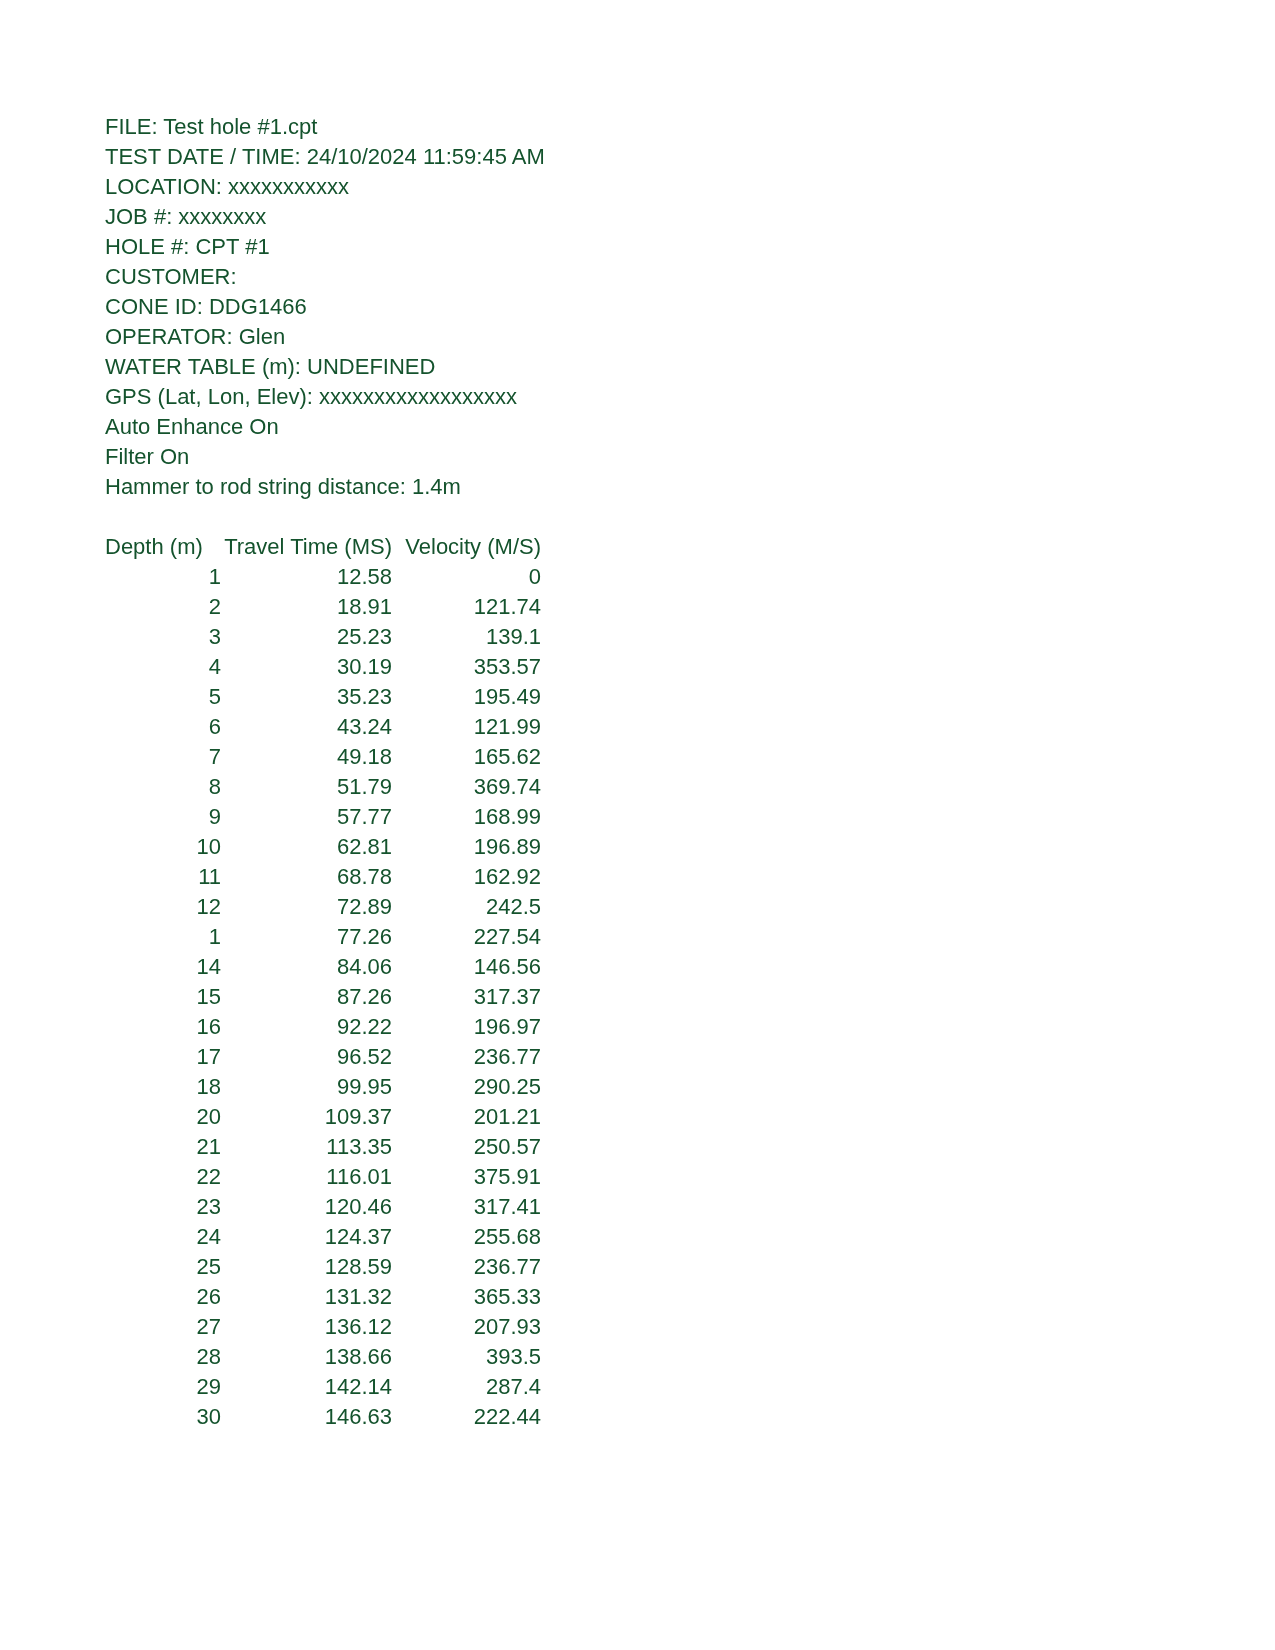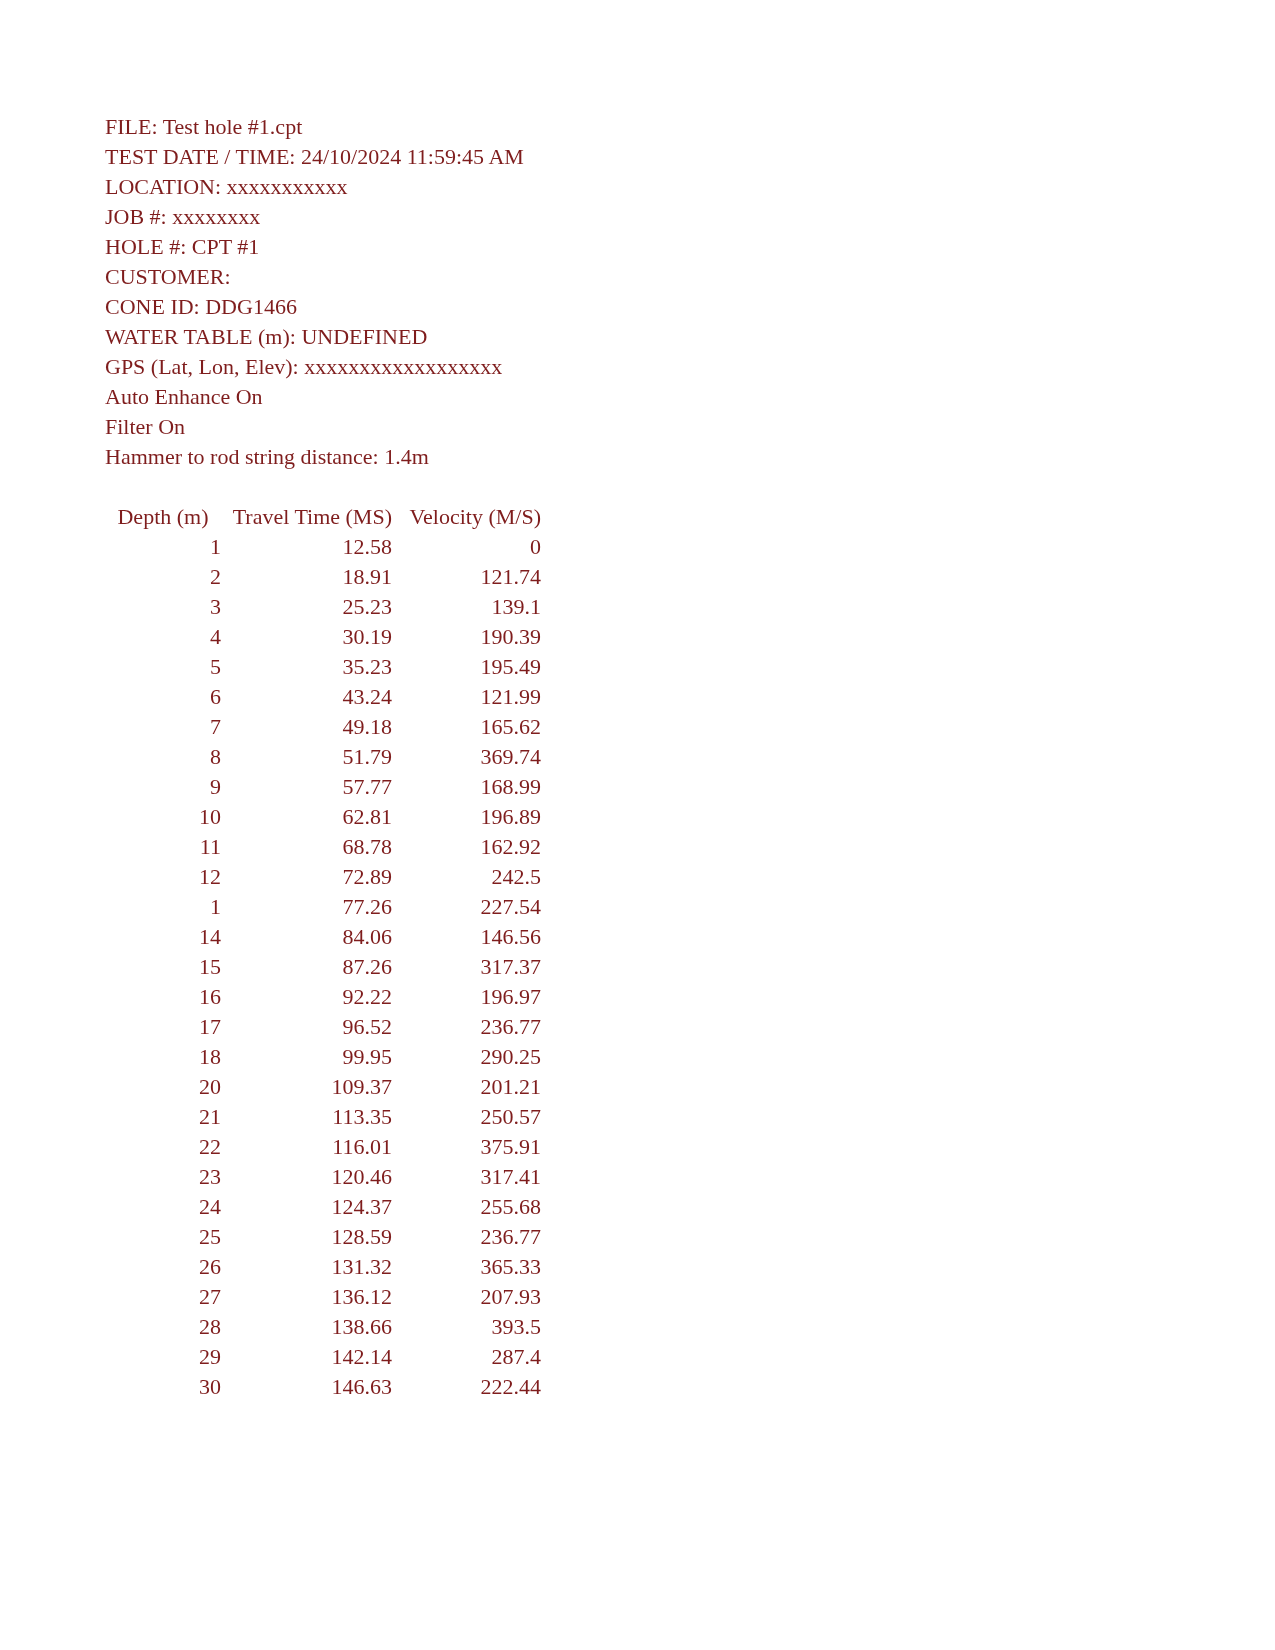--- a/index.html
+++ b/index.html
@@ -5,22 +5,22 @@
   html, body {
     margin: 0;
     padding: 0;
     background: #ffffff;
   }
   .page {
     position: relative;
     width: 1275px;
     height: 1650px;
     background: #ffffff;
-    color: #7f1d1d;
-    font-family: Liberation Serif, serif;
+    color: #14532d;
+    font-family: Liberation Sans, sans-serif;
     overflow: hidden;
   }
   .content {
     position: absolute;
     left: 105px;
     top: 112px;
     font-size: 22px;
     line-height: 30px;
   }
   .info-line {
@@ -38,21 +38,21 @@
   }
   table.data-table th,
   table.data-table td {
     height: 30px;
     padding: 0;
     font-weight: 400;
     vertical-align: middle;
     white-space: nowrap;
     overflow: visible;
   }
-  th.h-depth    { text-align: center; padding-left: 2px; margin-top: 8px; }
+  th.h-depth    { text-align: left; padding-left: 2px; margin-top: 8px; }
   th.h-travel   { text-align: right; }
   th.h-velocity { text-align: right; padding-left: 6px; }
   td.num        { text-align: right; padding-right: 5px; }
 </style>
 </head>
 <body>
 
 <div class="page">
   <div class="content">
 
@@ -64,20 +64,21 @@
   <div class="info-line">LOCATION: xxxxxxxxxxx</div>
 
   <div class="info-line">JOB #: xxxxxxxx</div>
 
   <div class="info-line">HOLE #: CPT #1</div>
 
   <div class="info-line">CUSTOMER:</div>
 
   <div class="info-line">CONE ID: DDG1466</div>
 
+  <div class="info-line">OPERATOR: Glen</div>
 
   <div class="info-line">WATER TABLE (m): UNDEFINED</div>
 
   <div class="info-line">GPS (Lat, Lon, Elev): xxxxxxxxxxxxxxxxxx</div>
 
   <div class="info-line">Auto Enhance On</div>
 
   <div class="info-line">Filter On</div>
 
   <div class="info-line">Hammer to rod string distance: 1.4m</div>
@@ -113,21 +114,21 @@
 
   <tr>
     <td class="num">3</td>
     <td class="num">25.23</td>
     <td class="num">139.1</td>
   </tr>
 
   <tr>
     <td class="num">4</td>
     <td class="num">30.19</td>
-    <td class="num">190.39</td>
+    <td class="num">353.57</td>
   </tr>
 
   <tr>
     <td class="num">5</td>
     <td class="num">35.23</td>
     <td class="num">195.49</td>
   </tr>
 
   <tr>
     <td class="num">6</td>

